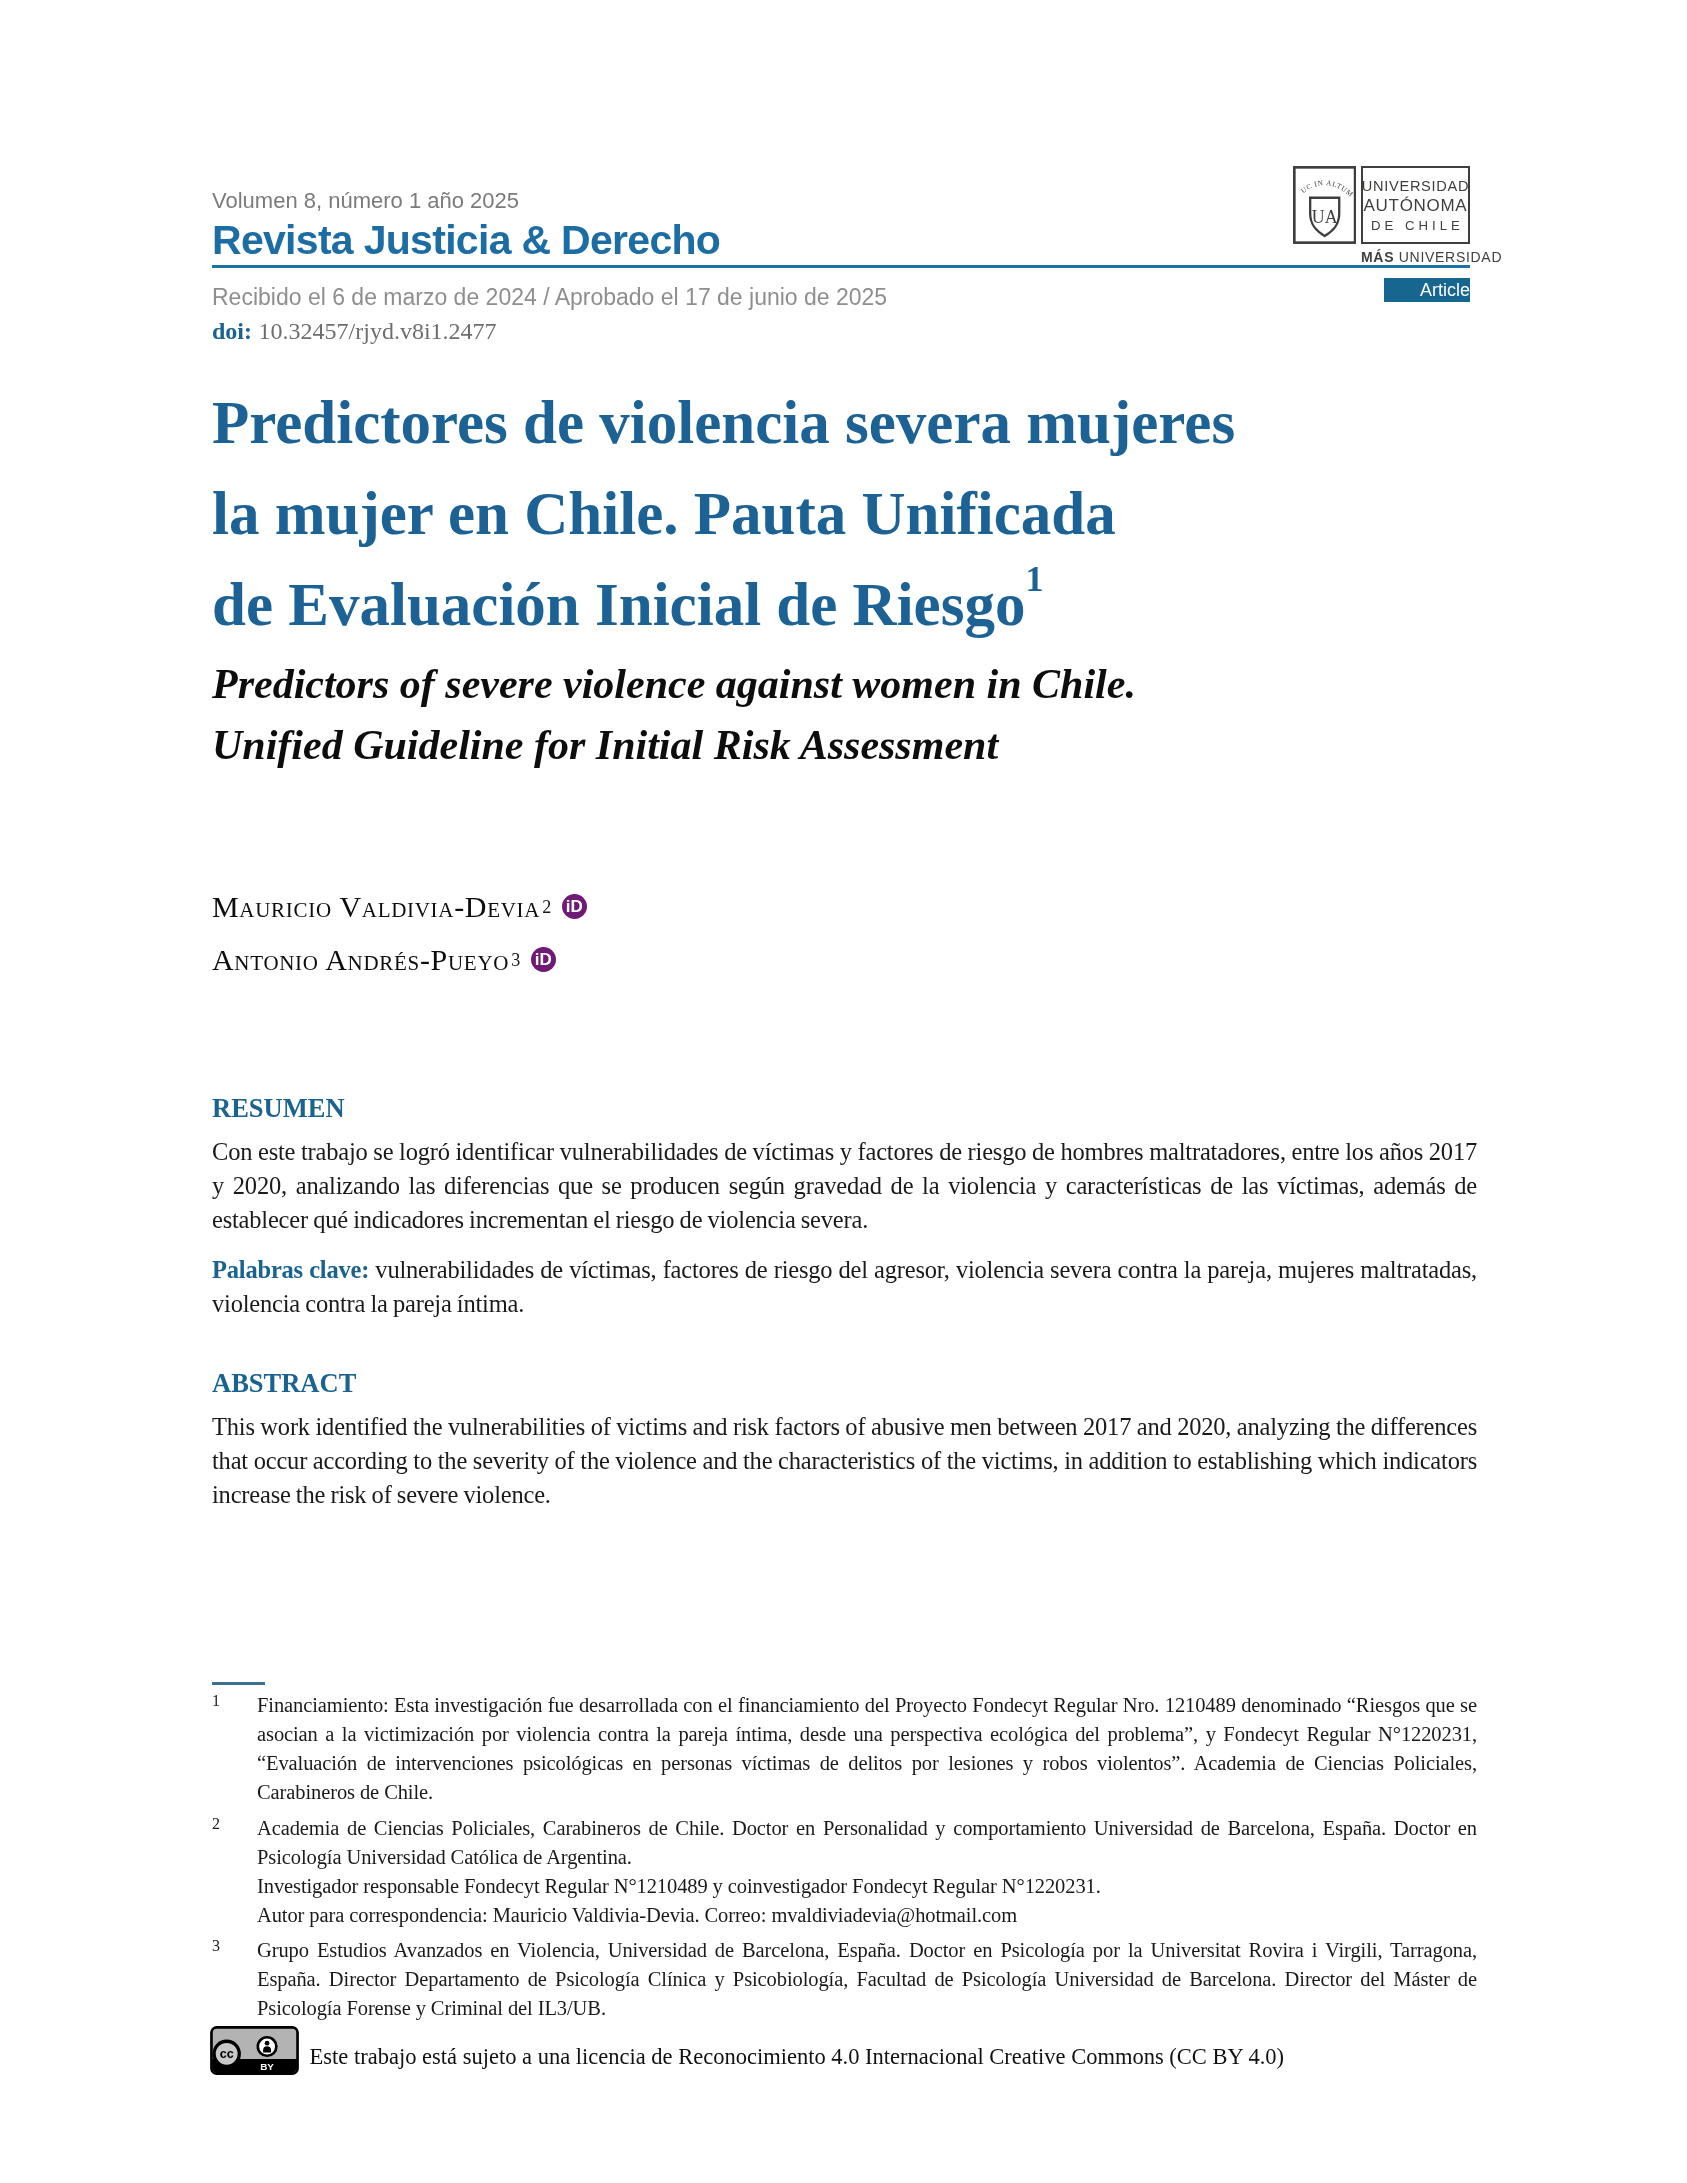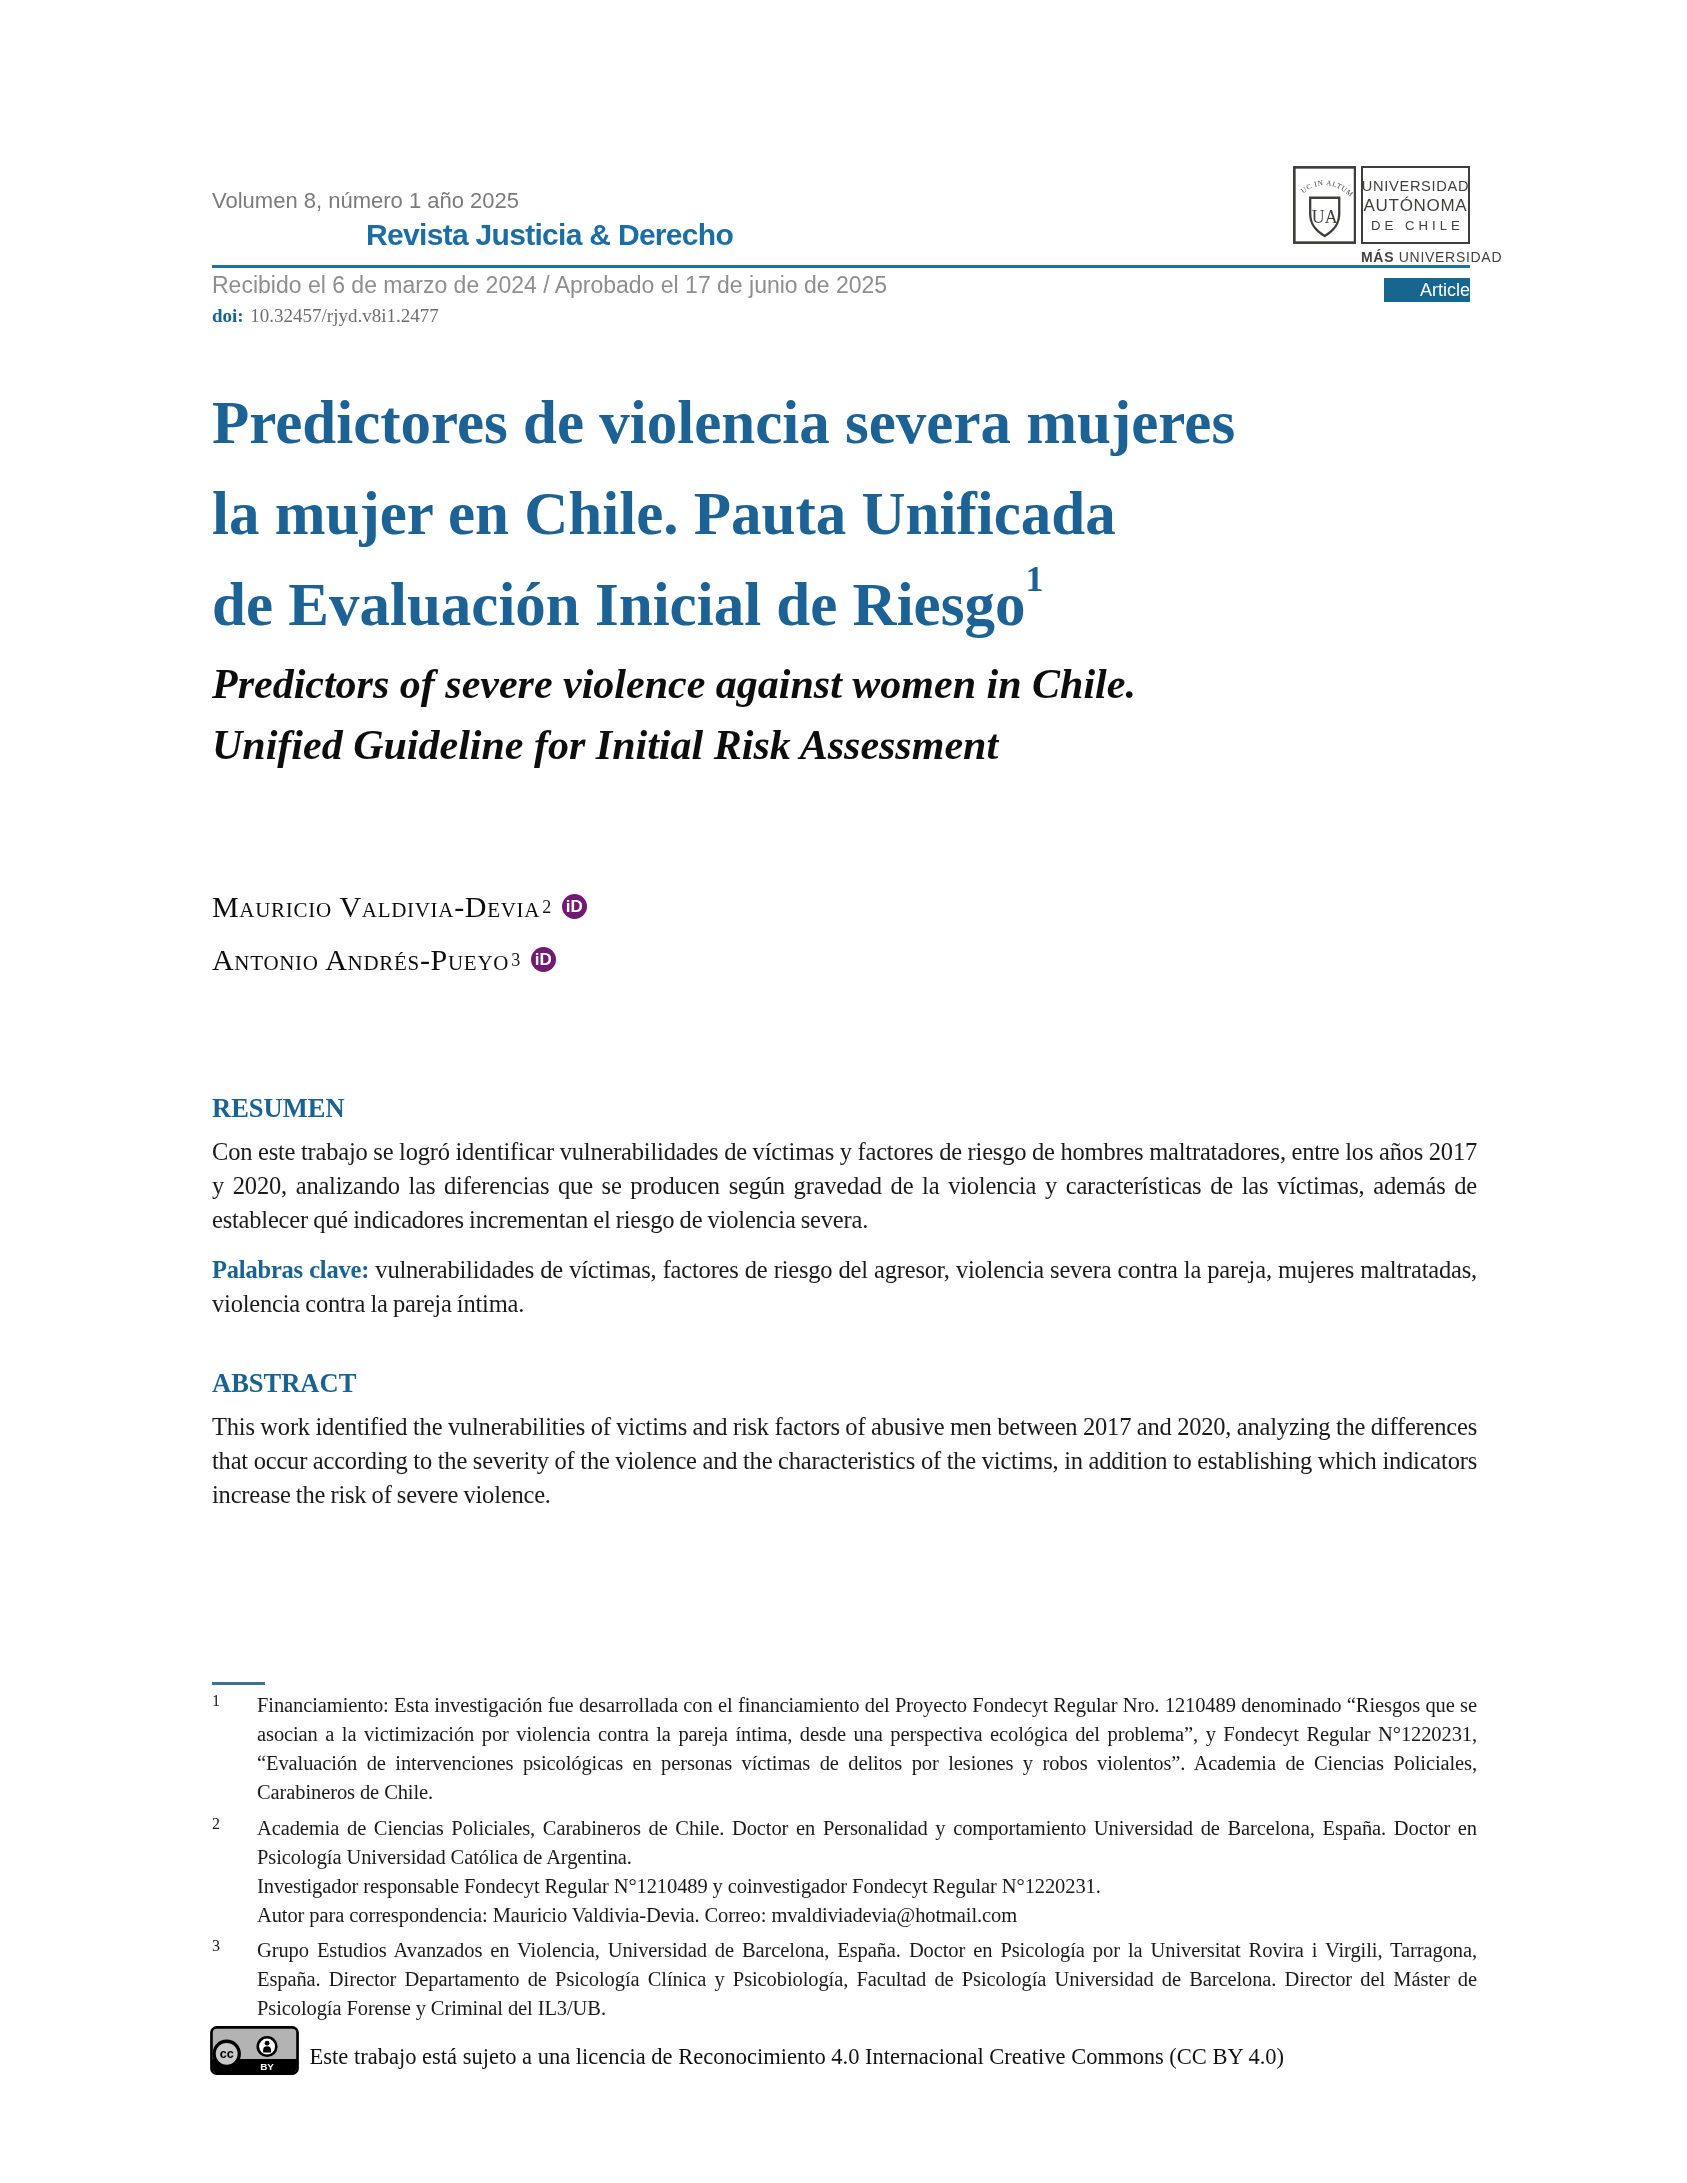--- a/index.html
+++ b/index.html
@@ -2,24 +2,24 @@
 <html style="font-size:10.6px"><head>
 <meta charset="utf-8">
 <style>
   html,body{margin:0;padding:0;background:#ffffff;}
   .page{position:relative;width:1687px;height:2183px;background:#ffffff;overflow:hidden;
         font-family:"Liberation Serif",serif;color:#141414;}
 
   
   .header-text{position:absolute;left:212px;top:188px;}
   .volume-line{font-family:"Liberation Sans",sans-serif;font-size:22px;line-height:1.2;color:#7b7b7b;}
-  .journal-name{font-family:"Liberation Sans",sans-serif;font-weight:bold;font-size:30px;line-height:1.1;
-                color:#1c6da4;letter-spacing:-0.7px;margin-top:4px;text-align:center;}
+  .journal-name{font-family:"Liberation Sans",sans-serif;font-weight:bold;font-size:41px;line-height:1.1;
+                color:#1c6da4;letter-spacing:-0.7px;margin-top:4px;}
   .received-line{font-family:"Liberation Sans",sans-serif;font-size:23px;line-height:1.2;color:#8e8e8e;margin-top:21px;}
-  .doi-line{font-size:19px;line-height:1.25;margin-top:4px;}
+  .doi-line{font-size:24px;line-height:1.25;margin-top:4px;}
   .doi-label{color:#1a6391;font-weight:bold;}
   .doi-value{color:#6e6e6e;margin-left:6.6px;}
   .header-rule{position:absolute;left:212px;top:265px;width:1258px;height:3.3px;background:#1d72a6;}
 
   
   .logo-wrap{position:absolute;top:166px;right:217px;width:177px;}
   .logo-row{display:flex;gap:4.6px;}
   .name-box{box-sizing:border-box;width:109px;height:78px;border:2.6px solid #3e3e3c;
             display:flex;flex-direction:column;justify-content:center;align-items:center;
             font-family:"Liberation Sans",sans-serif;color:#3e3e3c;gap:2px;}

